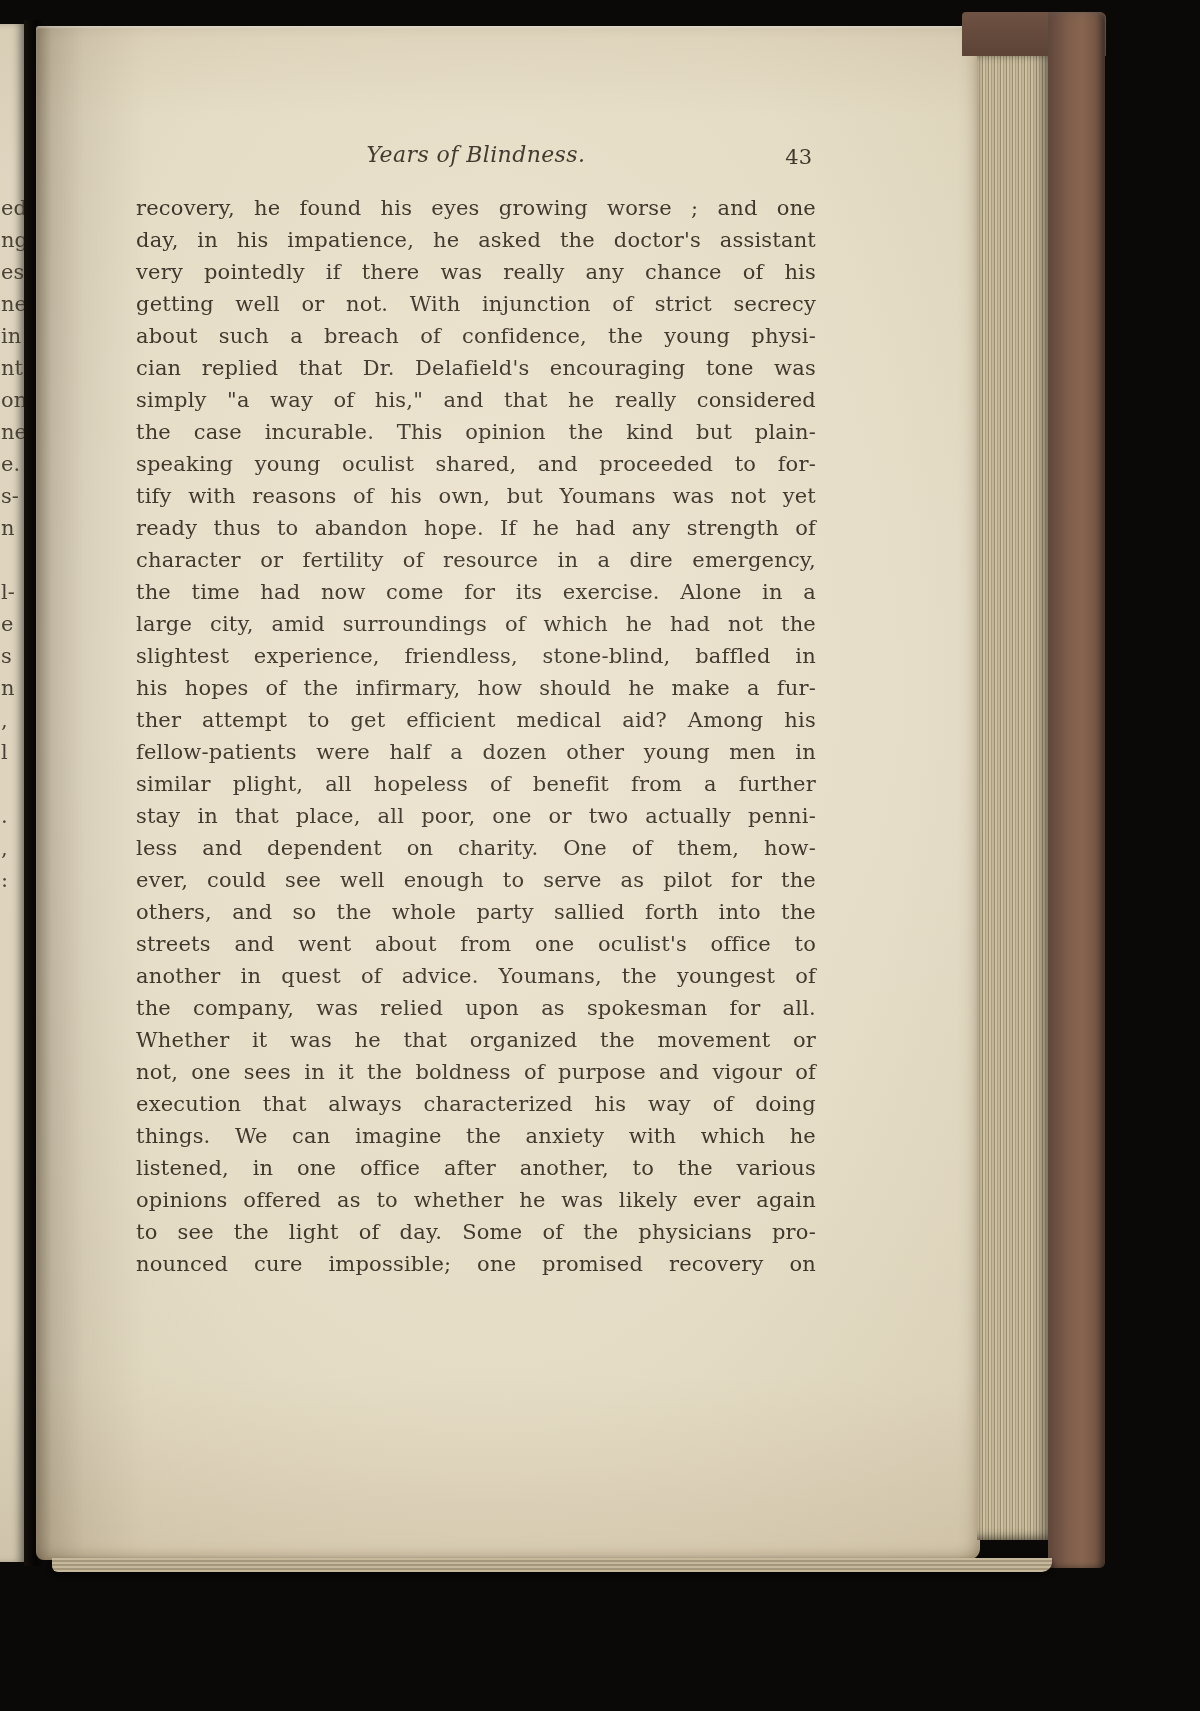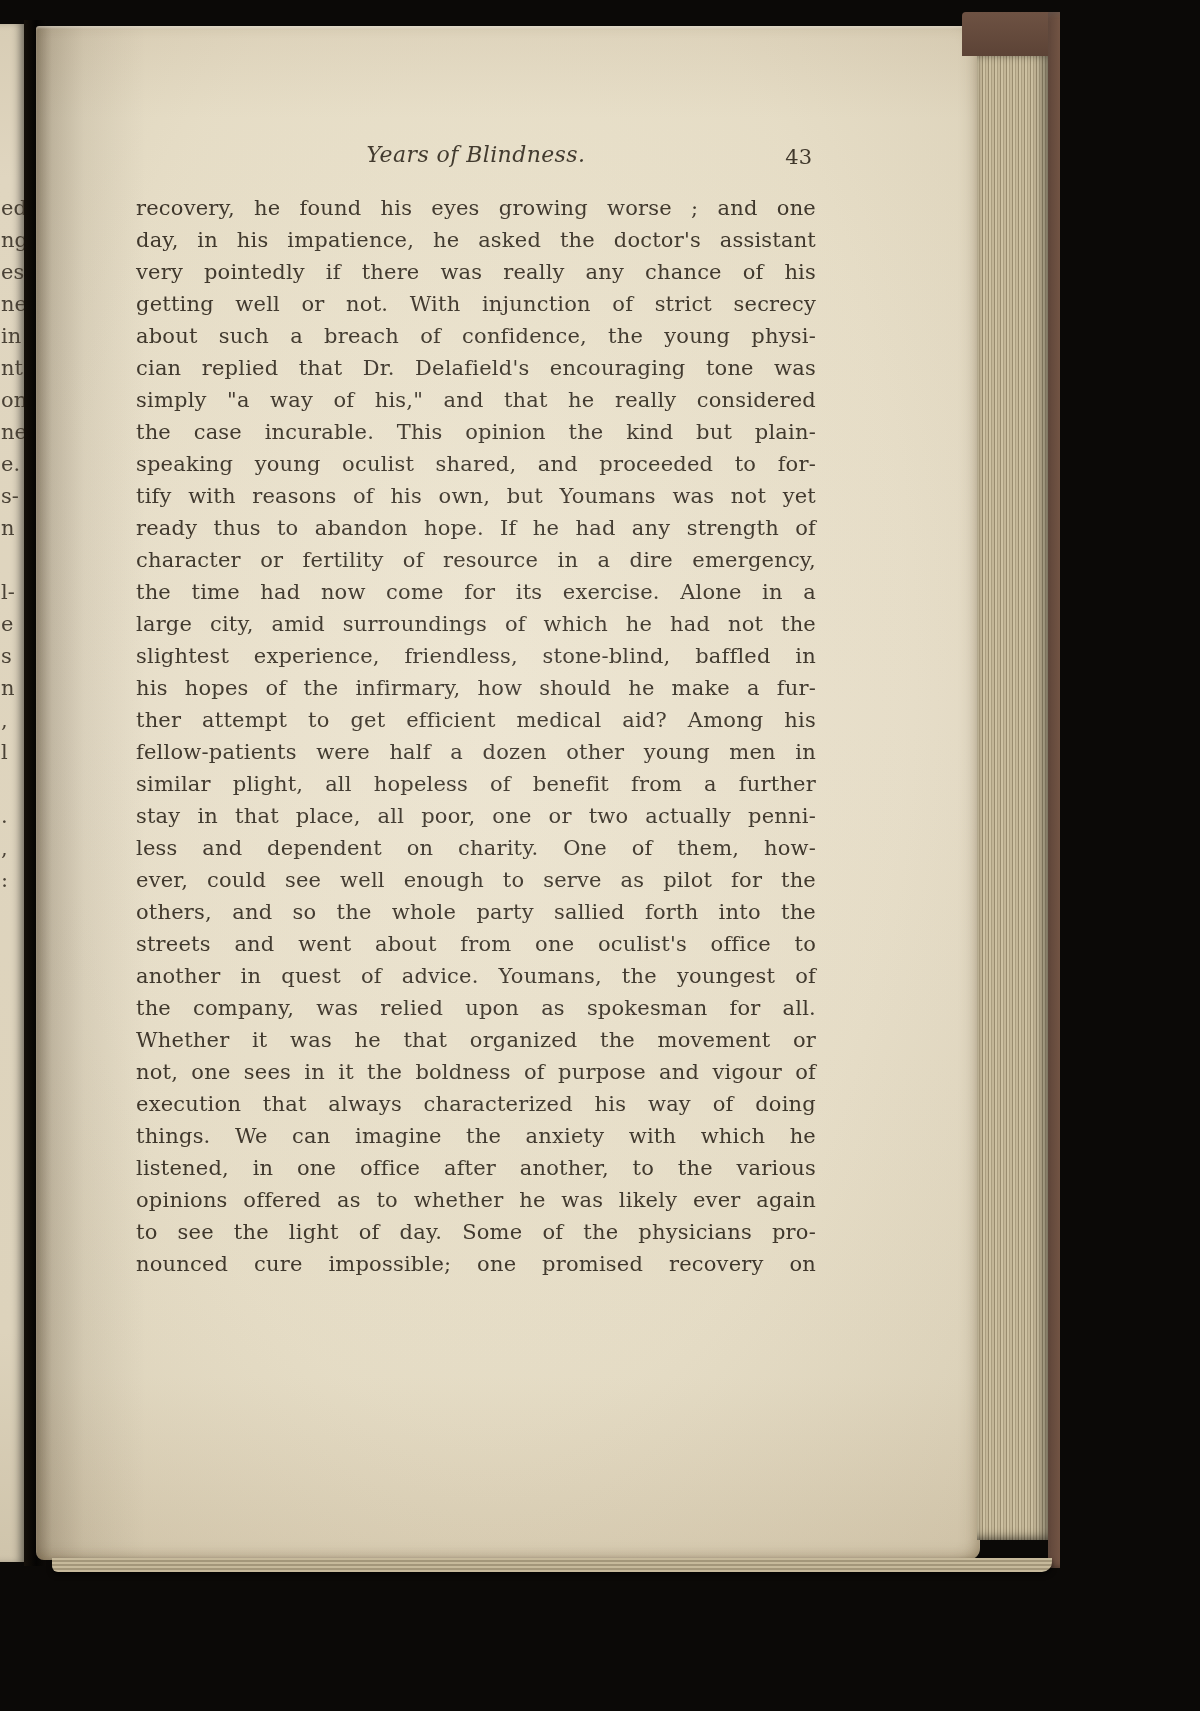--- a/index.html
+++ b/index.html
@@ -1,17 +1,17 @@
 <!DOCTYPE html>
 <html><head>
 <meta charset="utf-8">
 <style>
   html,body{margin:0;padding:0;background:#0b0907;}
   .scene{
-    position:relative;width:1060px;height:1711px;overflow:hidden;
+    position:relative;width:1200px;height:1711px;overflow:hidden;
     background:#0b0907;
     font-family:"DejaVu Serif","Liberation Serif",serif;
   }
   
   .left-sliver{
     position:absolute;left:0;top:24px;width:26px;height:1538px;
     background:linear-gradient(180deg,#d8cdb5,#e0d6c0 10%,#ddd3bc 85%,#cfc4ab);
     box-shadow:inset -9px 0 10px -4px rgba(0,0,0,.55);
   }
   .left-frags{

